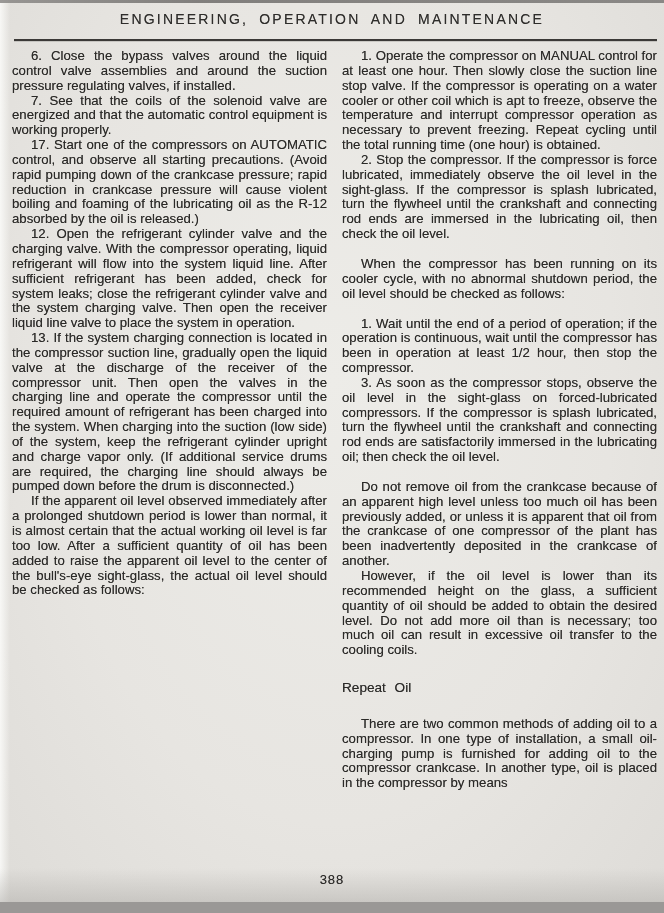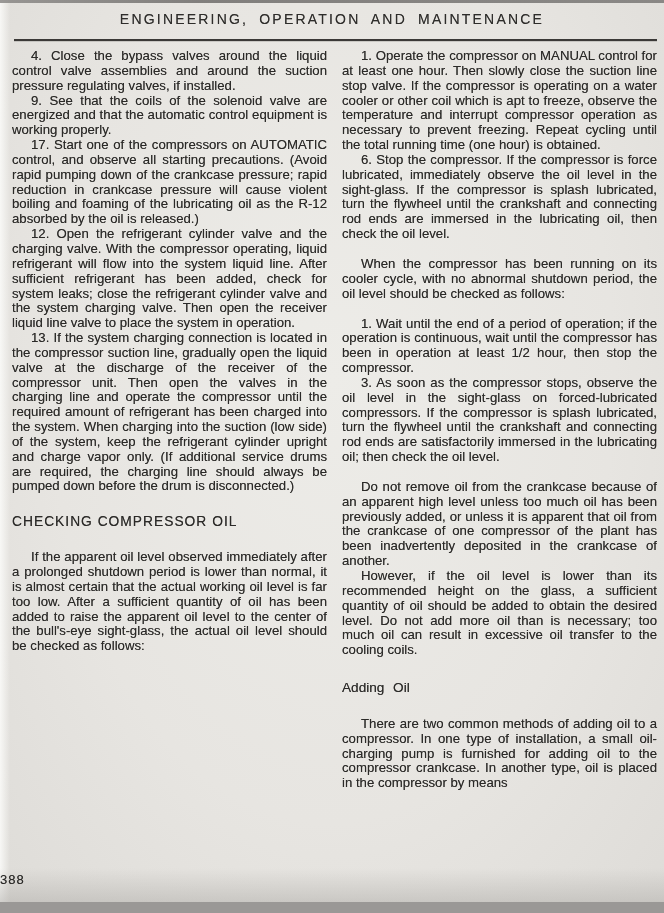--- a/index.html
+++ b/index.html
@@ -80,48 +80,48 @@
     text-indent: 0;
     text-align: left;
     margin: 23px 0 21px 0;
     font-size: 13.6px;
     word-spacing: 5px;
   }
   .page-number {
     position: absolute;
     top: 872px;
     left: 0; right: 0;
+    text-align: center;
     font-size: 13px;
     letter-spacing: 1px;
     text-shadow: 0 0 0.5px rgba(43,42,40,0.6);
   }
 </style>
 </head>
 <body>
 
 <div class="page">
   <div class="scan-edge-top"></div>
   <div class="running-header">ENGINEERING, OPERATION AND MAINTENANCE</div>
   <div class="header-rule"></div>
   <div class="columns">
     <div class="column">
-        <p class="block item">4.  Close the bypass valves around the liquid control valve assemblies and around the suction pressure regulating valves, if installed.</p>
-        <p class="block item">9.  See that the coils of the solenoid valve are energized and that the automatic control equipment is working properly.</p>
+        <p class="block item">6.  Close the bypass valves around the liquid control valve assemblies and around the suction pressure regulating valves, if installed.</p>
+        <p class="block item">7.  See that the coils of the solenoid valve are energized and that the automatic control equipment is working properly.</p>
         <p class="block item">17.  Start one of the compressors on AUTOMATIC control, and observe all starting precautions.  (Avoid rapid pumping down of the crankcase pressure; rapid reduction in crankcase pressure will cause violent boiling and foaming of the lubricating oil as the R-12 absorbed by the oil is released.)</p>
         <p class="block item">12.  Open the refrigerant cylinder valve and the charging valve.  With the compressor operating, liquid refrigerant will flow into the system liquid line.  After sufficient refrigerant has been added, check for system leaks; close the refrigerant cylinder valve and the system charging valve.  Then open the receiver liquid line valve to place the system in operation.</p>
         <p class="block item">13.  If the system charging connection is located in the compressor suction line, gradually open the liquid valve at the discharge of the receiver of the compressor unit.  Then open the valves in the charging line and operate the compressor until the required amount of refrigerant has been charged into the system.  When charging into the suction (low side) of the system, keep the refrigerant cylinder upright and charge vapor only.  (If additional service drums are required, the charging line should always be pumped down before the drum is disconnected.)</p>
-        <p class="block heading">CHECKING COMPRESSOR OIL</p>
         <p class="block para">If the apparent oil level observed immediately after a prolonged shutdown period is lower than normal, it is almost certain that the actual working oil level is far too low.  After a sufficient quantity of oil has been added to raise the apparent oil level to the center of the bull's-eye sight-glass, the actual oil level should be checked as follows:</p>
       </div>
     <div class="column">
         <p class="block item">1.  Operate the compressor on MANUAL control for at least one hour.  Then slowly close the suction line stop valve.  If the compressor is operating on a water cooler or other coil which is apt to freeze, observe the temperature and interrupt compressor operation as necessary to prevent freezing.  Repeat cycling until the total running time (one hour) is obtained.</p>
-        <p class="block item">6.  Stop the compressor.  If the compressor is force lubricated, immediately observe the oil level in the sight-glass.  If the compressor is splash lubricated, turn the flywheel until the crankshaft and connecting rod ends are immersed in the lubricating oil, then check the oil level.</p>
+        <p class="block item">2.  Stop the compressor.  If the compressor is force lubricated, immediately observe the oil level in the sight-glass.  If the compressor is splash lubricated, turn the flywheel until the crankshaft and connecting rod ends are immersed in the lubricating oil, then check the oil level.</p>
         <p class="block para gap-before">When the compressor has been running on its cooler cycle, with no abnormal shutdown period, the oil level should be checked as follows:</p>
         <p class="block item gap-before">1.  Wait until the end of a period of operation; if the operation is continuous, wait until the compressor has been in operation at least 1/2 hour, then stop the compressor.</p>
         <p class="block item">3.  As soon as the compressor stops, observe the oil level in the sight-glass on forced-lubricated compressors.  If the compressor is splash lubricated, turn the flywheel until the crankshaft and connecting rod ends are satisfactorily immersed in the lubricating oil; then check the oil level.</p>
         <p class="block para gap-before">Do not remove oil from the crankcase because of an apparent high level unless too much oil has been previously added, or unless it is apparent that oil from the crankcase of one compressor of the plant has been inadvertently deposited in the crankcase of another.</p>
         <p class="block para">However, if the oil level is lower than its recommended height on the glass, a sufficient quantity of oil should be added to obtain the desired level.  Do not add more oil than is necessary; too much oil can result in excessive oil transfer to the cooling coils.</p>
-        <p class="block heading2">Adding Oil</p>
+        <p class="block heading2">Repeat Oil</p>
         <p class="block para">There are two common methods of adding oil to a compressor.  In one type of installation, a small oil-charging pump is furnished for adding oil to the compressor crankcase.  In another type, oil is placed in the compressor by means</p>
       </div>
   </div>
   <div class="page-number">388</div>
 </div>
 
 </body></html>

